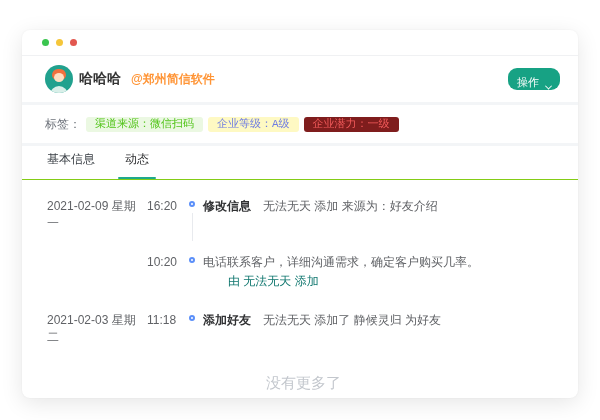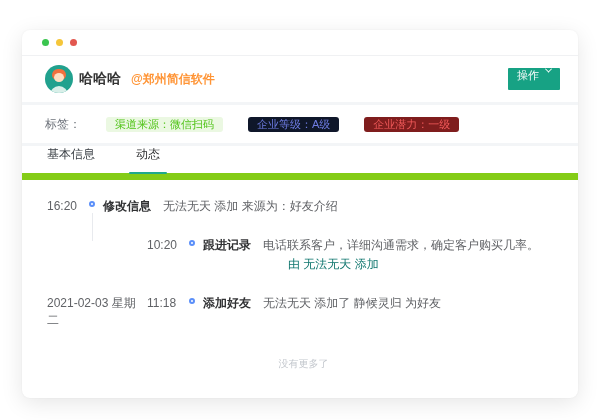--- a/index.html
+++ b/index.html
@@ -41,50 +41,50 @@
     background: #21a18e; position: relative; overflow: hidden; flex: 0 0 auto;
   }
   .av-hair { position: absolute; top: 4px; left: 7px; width: 14px; height: 11px; background: #f2703e; border-radius: 7px 7px 6px 6px; }
   .av-face { position: absolute; top: 8px; left: 9px; width: 10px; height: 9px; background: #ffdfc2; border-radius: 50%; }
   .av-body { position: absolute; bottom: -4px; left: 5px; width: 18px; height: 11px; background: #d9efe9; border-radius: 9px 9px 0 0; }
   .name { font-size: 14px; font-weight: bold; color: #333; margin-left: 6px; }
   .company { font-size: 12px; color: #ff9435; margin-left: 10px; font-weight: bold; }
   .action-btn {
     margin-left: auto;
     background: #17a284; color: #fff;
-    border: none; border-radius: 1px;
+    border: none; border-radius: 9px;
     font-size: 11px; height: 22px; padding: 0 9px;
-    display: flex; align-items: flex-start; gap: 7px;
+    display: flex; align-items: flex-end; gap: 7px;
     cursor: pointer; font-family: inherit;
   }
   .chevron {
     width: 5px; height: 5px;
     border-right: 1.4px solid #fff; border-bottom: 1.4px solid #fff;
     transform: rotate(45deg) translate(-1px,-1px);
     display: inline-block;
   }
 
   .divider-thick { height: 3px; background: #f3f5f7; }
 
   
   .tags-row {
     display: flex; align-items: center;
-    padding: 0 18px 0 23px; gap: 25px; height: 38px;
+    padding: 0 18px 0 23px; gap: 5px; height: 38px;
   }
   .tags-label { font-size: 12px; color: #6f747c; }
-  .tag { font-size: 11px; padding: 2px 9px; border-radius: 3px; line-height: 1; }
+  .tag { font-size: 11px; padding: 2px 9px; border-radius: 3px; line-height: 1; font-family: Liberation Mono, monospace; }
   .tag-green { color: #52c41a; background: #ebf8e2; }
-  .tag-blue  { color: #6e7ce2; background: #0f172a; }
+  .tag-blue  { color: #6e7ce2; background: #fef9c3; }
   .tag-red   { color: #f25a5a; background: #7f1d1d; }
 
   
   .tabs {
-    display: flex; align-items: center; gap: 41px;
+    display: flex; align-items: flex-end; gap: 30px;
     padding-left: 25px; height: 34px;
-    border-bottom: 7px solid #84cc16;
+    border-bottom: 1px solid #84cc16;
   }
   .tab { font-size: 12px; color: #3b4046; padding-bottom: 11px; position: relative; cursor: pointer; }
   .tab.active { color: #303133; font-weight: normal; }
   .tab.active::after {
     content: ""; position: absolute; left: -7px; right: -7px; bottom: 0;
     height: 2px; background: #1fa98c; border-radius: 1px;
   }
 
   
   .timeline { padding: 18px 18px 0 25px; font-size: 12px; color: #606266; }
@@ -96,21 +96,21 @@
     position: absolute; left: 50%; top: 3px;
     width: 6px; height: 6px;
     border: 2px solid #5b8ff9; border-radius: 50%;
     background: #fff; transform: translateX(-50%);
   }
   .tl-line { position: absolute; left: 50%; top: 15px; width: 1px; height: 28px; background: #e8eaee; }
   .tl-title { font-weight: bold; color: #303133; margin-right: 12px; white-space: nowrap; }
   .tl-body { flex: 1; }
   .tl-desc2 { display: block; color: #0f766e; margin-top: 2px; margin-left: 25px; }
 
-  .no-more { text-align: center; color: #c3c7cd; font-size: 10px; margin-top: 28px; }
+  .no-more { text-align: center; color: #c3c7cd; font-size: 15px; margin-top: 28px; }
 </style>
 </head>
 <body>
 
 <div class="card">
 
   <div class="titlebar">
     <span class="dot dot-green"></span>
     <span class="dot dot-yellow"></span>
     <span class="dot dot-red"></span>
@@ -142,38 +142,38 @@
   <div class="divider-thick"></div>
 
   <div class="tabs">
     <span class="tab">基本信息</span>
     <span class="tab active">动态</span>
   </div>
 
   <div class="timeline">
 
     <div class="tl-row">
+      <span class="tl-date">2021-02-09 星期一</span>
       <span class="tl-time">16:20</span>
       <span class="tl-marker">
         <i class="tl-circle"></i>
         <i class="tl-line"></i>
       </span>
       <span class="tl-title">修改信息</span>
       <span class="tl-body">
         <span class="tl-desc">无法无天 添加 来源为：好友介绍</span>
       </span>
     </div>
 
     <div class="tl-row">
       <span class="tl-date"></span>
       <span class="tl-time">10:20</span>
       <span class="tl-marker">
         <i class="tl-circle"></i>
       </span>
-      <span class="tl-title">跟进记录</span>
       <span class="tl-body">
         <span class="tl-desc">电话联系客户，详细沟通需求，确定客户购买几率。</span>
         <span class="tl-desc2">由 无法无天 添加</span>
       </span>
     </div>
 
     <div class="tl-row">
       <span class="tl-date">2021-02-03 星期二</span>
       <span class="tl-time">11:18</span>
       <span class="tl-marker">

